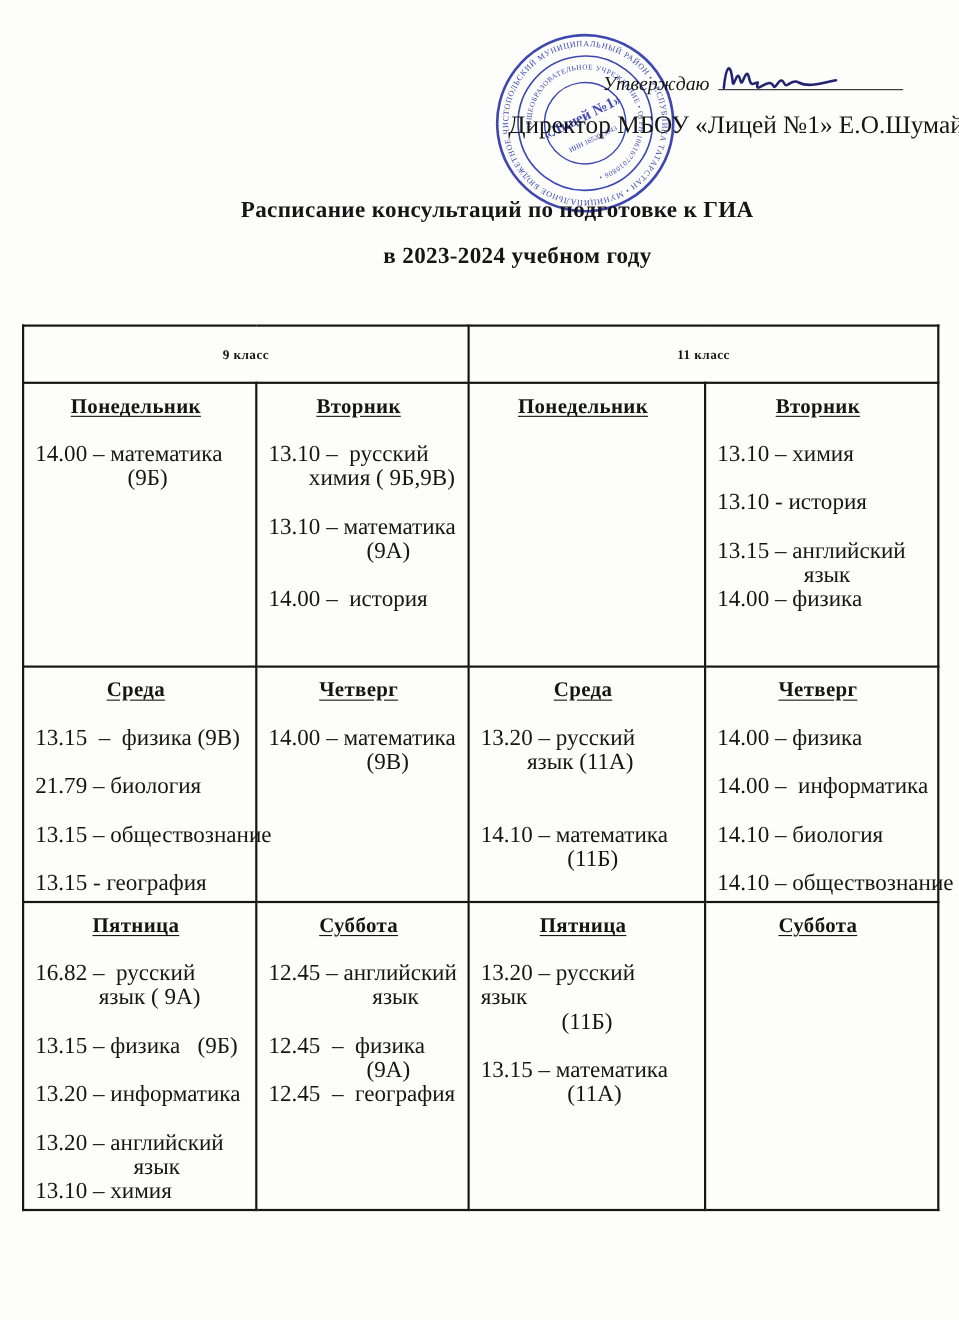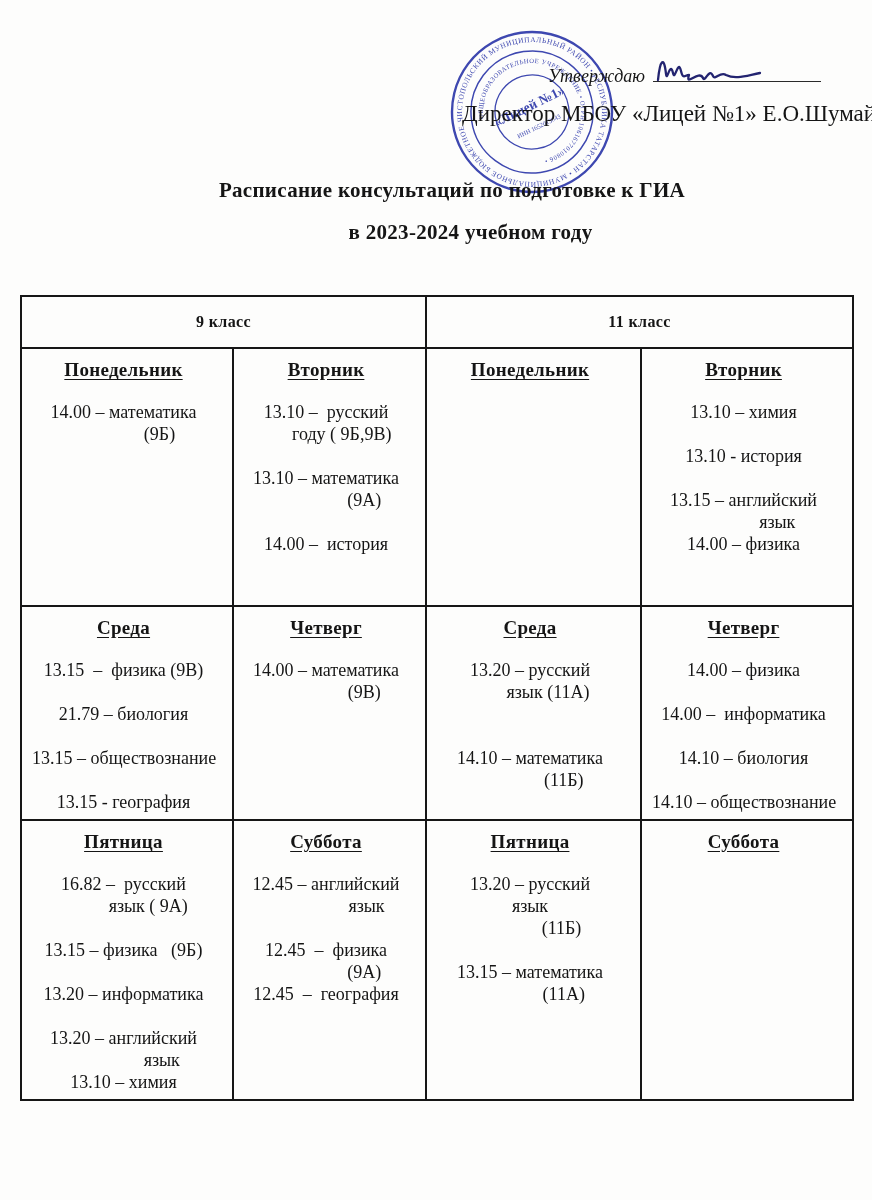--- a/index.html
+++ b/index.html
@@ -52,41 +52,41 @@
   
   table.schedule {
     position: absolute; top: 295px; left: 20px;
     width: 832px;
     border-collapse: collapse; table-layout: fixed;
   }
   table.schedule th, table.schedule td {
     border: 2.6px solid #161616;
   }
   table.schedule th {
-    height: 52px; font-size: 16px; font-weight: bold;
+    height: 52px; font-size: 12px; font-weight: bold;
     text-align: center; vertical-align: middle;
     letter-spacing: 0.4px;
   }
   table.schedule td {
     vertical-align: top;
     padding: 8px 17px 6px 10px;
     margin-left: 15px;
   }
   tr.r1 td { height: 258px; }
   tr.r2 td { height: 204px; }
   tr.r3 td { height: 257px; }
 
   .cell-title {
     text-align: center; font-size: 19px; font-weight: bold;
     text-decoration: underline;
     text-underline-offset: 3px;
     margin-top: 2px;
     letter-spacing: 0.3px;
   }
-  .cell-lines { margin-top: 20px; font-size: 18px; text-align: center; }
+  .cell-lines { margin-top: 20px; font-size: 21px; }
   .cell-lines .line {
     white-space: pre;
     min-height: 22px; line-height: 22px;
   }
 </style>
 </head>
 <body>
 
 <div class="page">
 
@@ -146,21 +146,21 @@
         <div class="cell-title">Понедельник</div>
         <div class="cell-lines">
               <div class="line">14.00 – математика</div>
               <div class="line">                (9Б)</div>
             </div>
       </td>
       <td>
         <div class="cell-title">Вторник</div>
         <div class="cell-lines">
               <div class="line">13.10 –  русский</div>
-              <div class="line">       году ( 9Б,9В)</div>
+              <div class="line">       химия ( 9Б,9В)</div>
               <div class="line"></div>
               <div class="line">13.10 – математика</div>
               <div class="line">                 (9А)</div>
               <div class="line"></div>
               <div class="line">14.00 –  история</div>
             </div>
       </td>
       <td>
         <div class="cell-title">Понедельник</div>
         <div class="cell-lines"></div>

